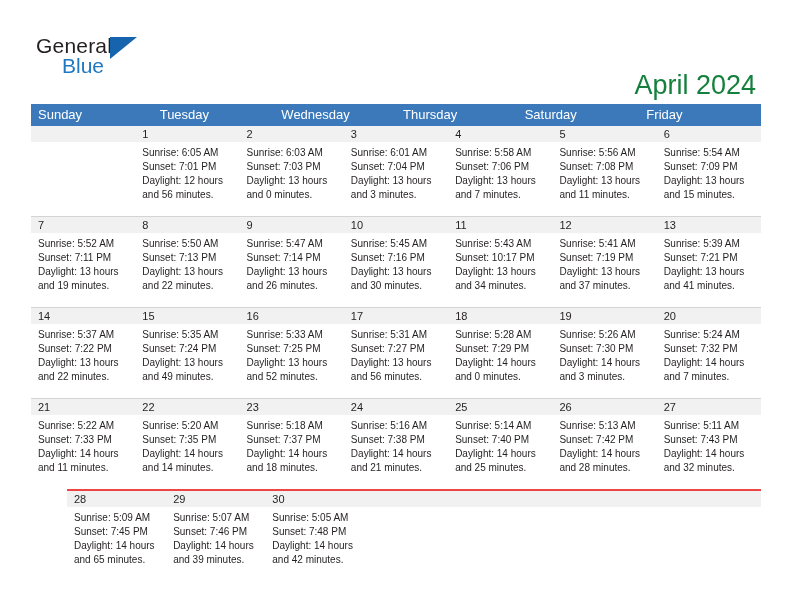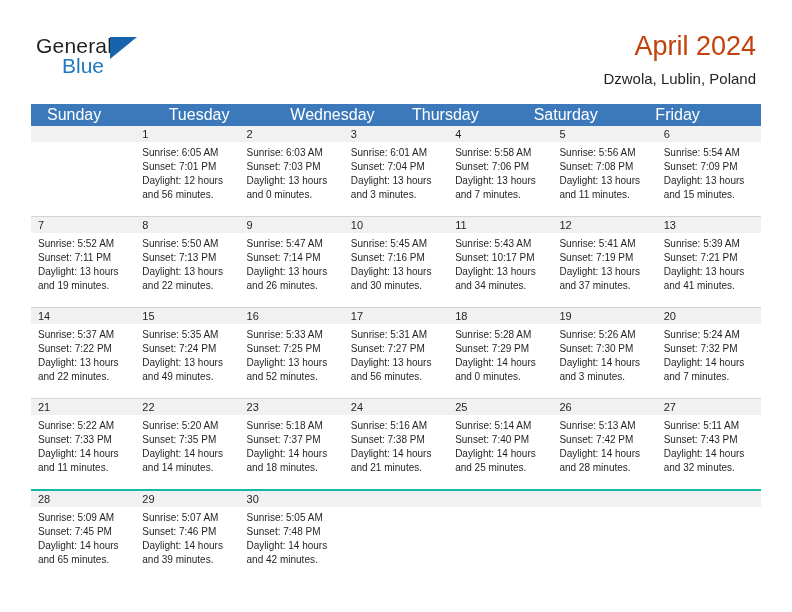--- a/index.html
+++ b/index.html
@@ -66,23 +66,24 @@
 
   .title-block {
     position: absolute;
     right: 36px;
     top: 30px;
     text-align: right;
   }
   .cal-title {
     font-size: 27px;
     font-weight: normal;
-    color: #c2410c;
+    color: #15803d;
     line-height: 32px;
     white-space: nowrap;
+    margin-top: 39px;
   }
   .cal-subtitle {
     margin-top: 8px;
     font-size: 15px;
     color: #231f20;
     line-height: 18px;
     white-space: nowrap;
   }
 
   
@@ -93,41 +94,42 @@
     width: 730px;
   }
   .weekday-row {
     display: flex;
     background: #3b79bb;
     height: 22px;
   }
   .weekday {
     flex: 1 1 0;
     color: #ffffff;
-    font-size: 16px;
+    font-size: 13px;
     line-height: 22px;
-    padding-left: 16px;
+    padding-left: 7px;
     box-sizing: border-box;
     white-space: nowrap;
   }
 
   .week-row {
     position: relative;
     height: 90px;
   }
   .week-row .daynum-band {
     position: absolute;
     left: 0;
     top: 0;
     width: 100%;
     height: 16px;
     background: #f1f1f1;
   }
   .week-row.sep-blue {
-    border-top: 2px solid #14b8a6;
+    border-top: 2px solid #ef4444;
+    margin-left: 36px;
   }
   .week-row.sep-gray {
     border-top: 1px solid #d4d4d4;
   }
   .days {
     position: relative;
     display: flex;
     height: 100%;
   }
   .day-cell {

